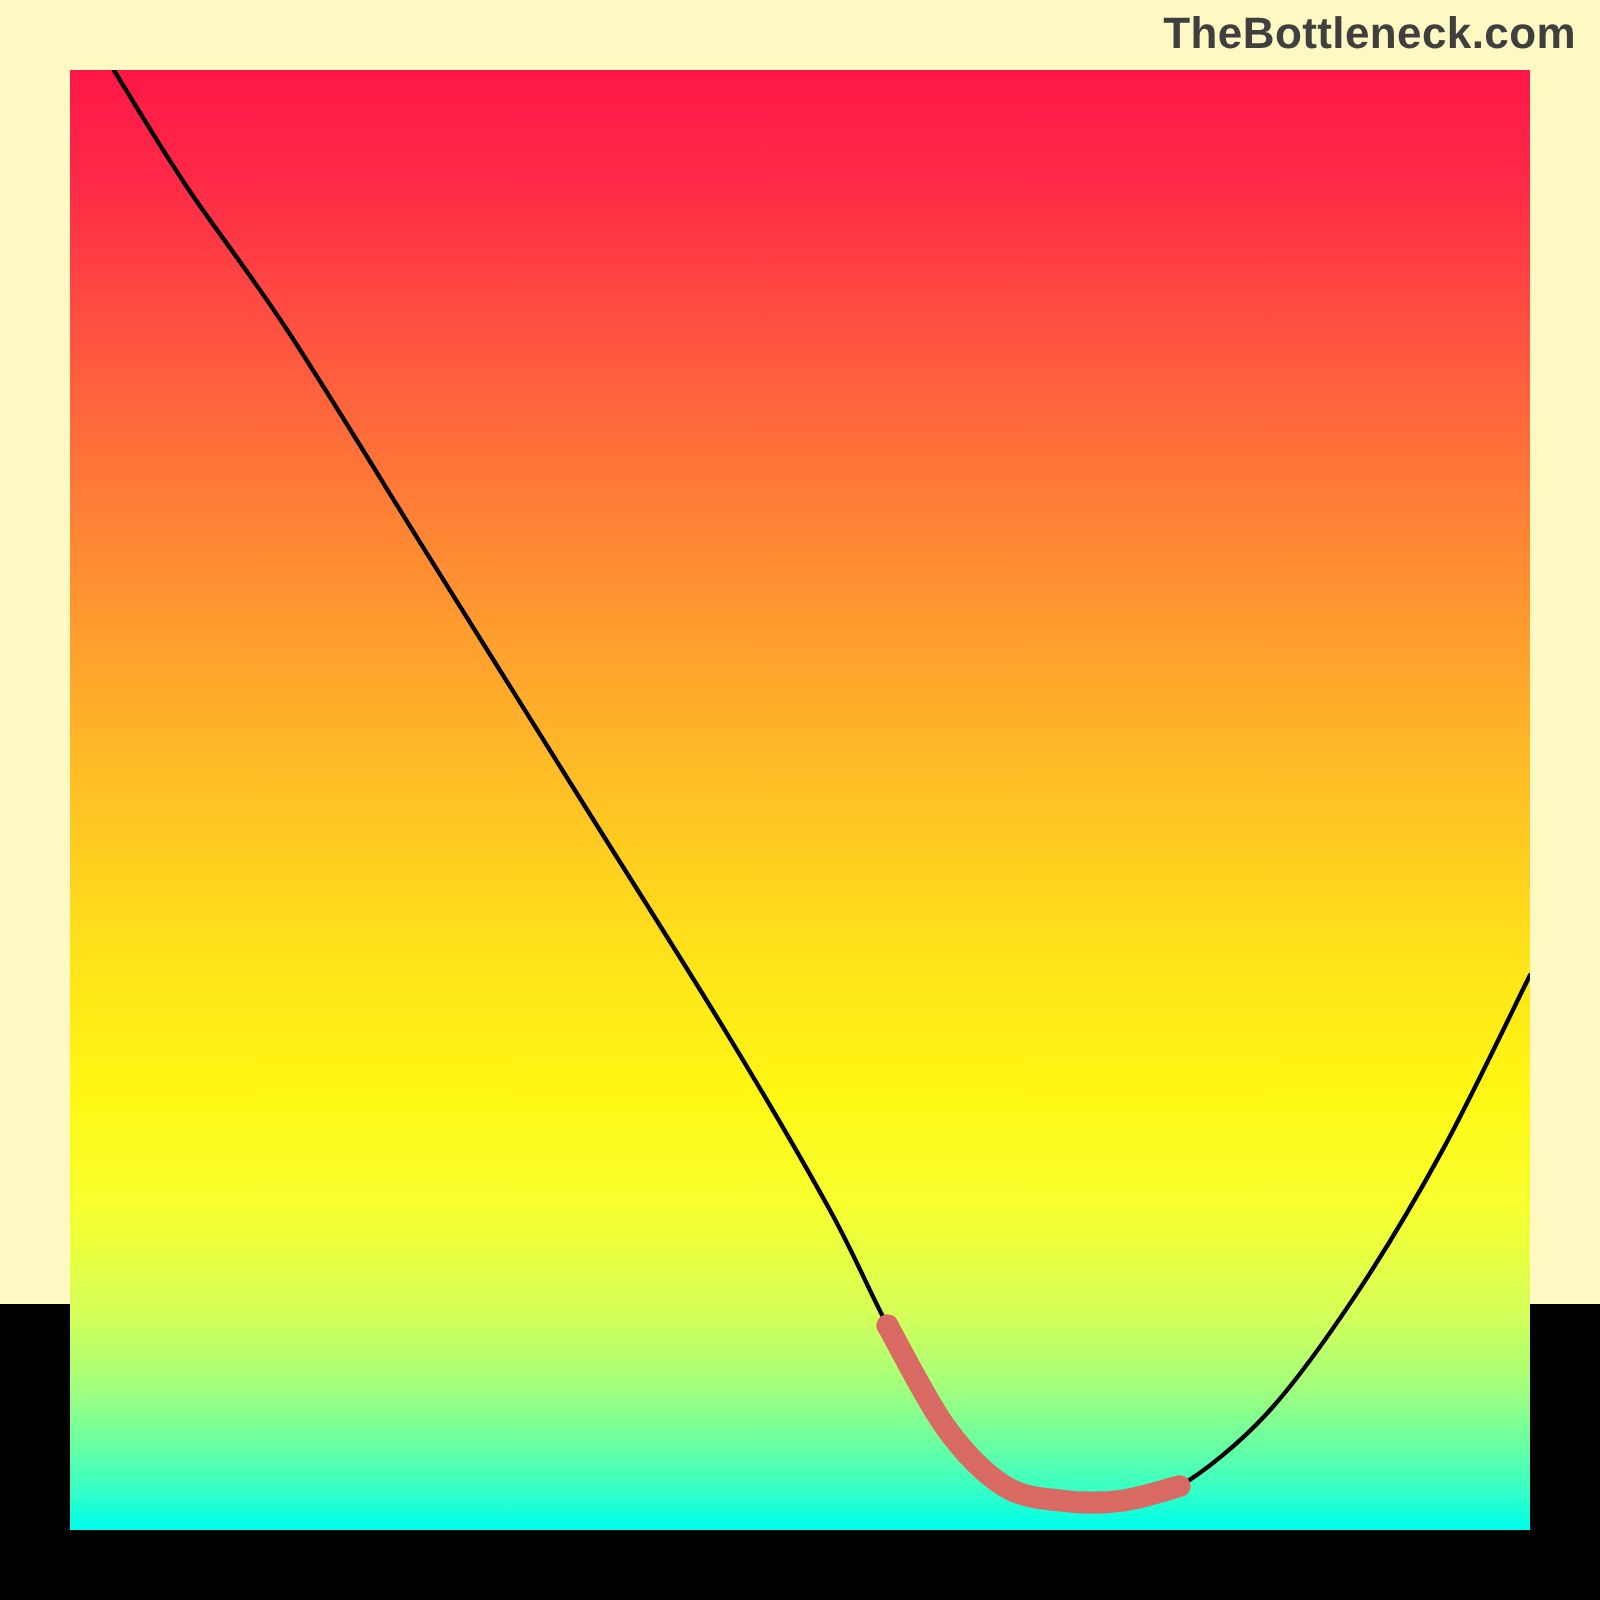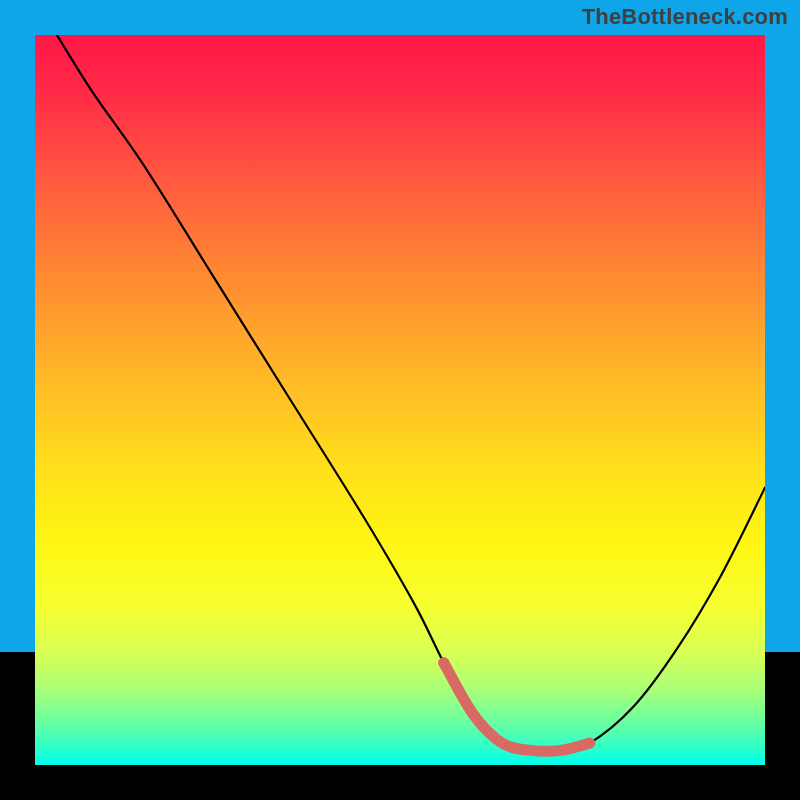--- a/index.html
+++ b/index.html
@@ -8,21 +8,21 @@
     width: 800px;
     height: 800px;
     background: #000;
     overflow: hidden;
     font-family: Arial, Helvetica, sans-serif;
   }
   .frame {
     position: relative;
     width: 800px;
     height: 652px;
-    background: #0ea5e9;
+    background: #fef9c3;
   }
   .watermark {
     position: absolute;
     top: 4px;
     right: 12px;
     color: #3f3f3f;
     font-size: 22px;
     font-weight: 600;
     letter-spacing: 0.2px;
     font-family: Arial, Helvetica, sans-serif;

